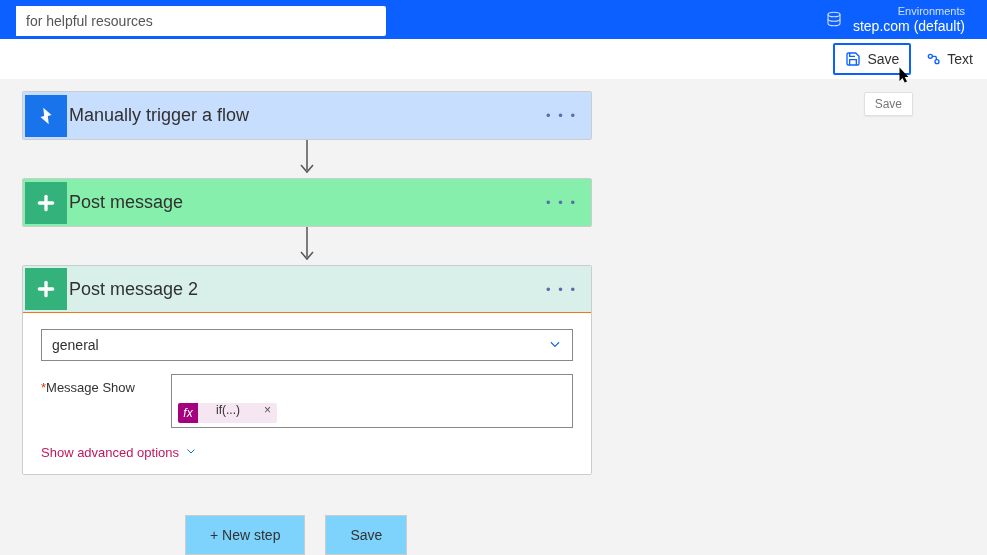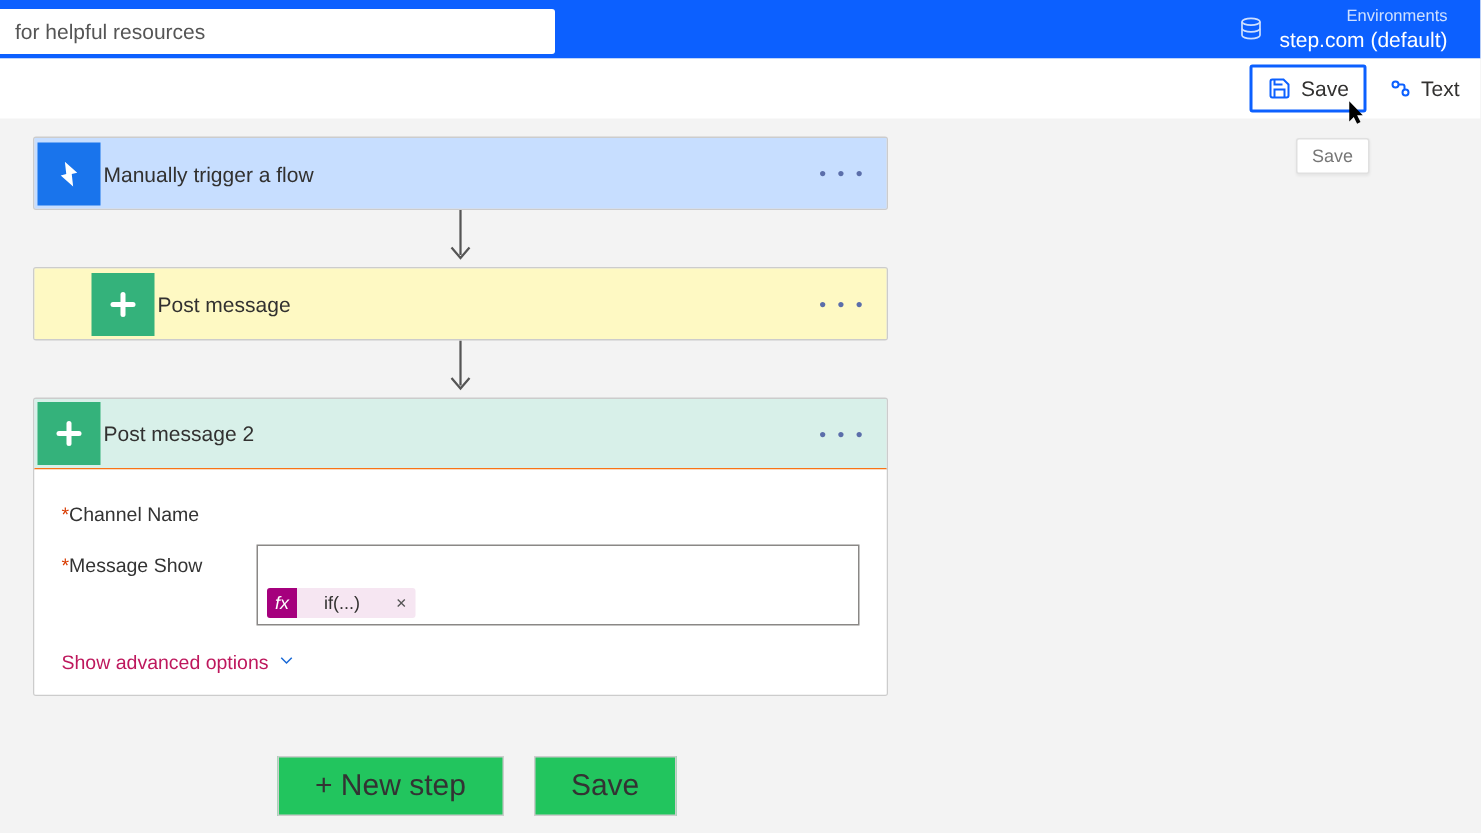--- a/index.html
+++ b/index.html
@@ -1,69 +1,69 @@
 <!DOCTYPE html>
 <html><head>
 <meta charset="utf-8">
 <style>
   * { box-sizing: border-box; margin: 0; padding: 0; }
   body { font-family: "Segoe UI", -apple-system, sans-serif; font-size: 14px; background: #f3f3f3; width: 987px; height: 555px; overflow: hidden; color: #323130; }
 
   
-  .topbar { background: #0c60ff; height: 39px; display: flex; align-items: center; justify-content: space-between; color: #fff; }
+  .topbar { background: #0c60ff; height: 39px; display: flex; align-items: center; justify-content: space-between; color: #fff; padding-left: 16px; }
   .search-box { background: #fff; height: 30px; width: 370px; border-radius: 0 2px 2px 0; display: flex; align-items: center; padding: 0 10px; color: #555; font-size: 14px; margin-top: 2px; }
   .env-block { display: flex; align-items: center; gap: 10px; padding-right: 22px; text-align: right; }
   .env-text { display: flex; flex-direction: column; line-height: 1.2; }
   .env-label { font-size: 11px; color: #cfe0ff; }
   .env-name { font-size: 14px; color: #fff; }
 
   
   .cmdbar { background: #fff; height: 40px; display: flex; align-items: center; justify-content: flex-end; padding-right: 4px; gap: 4px; }
   .cmd-btn { display: flex; align-items: center; gap: 6px; padding: 6px 10px; background: #fff; border: none; color: #323130; font-size: 14px; cursor: pointer; }
   .cmd-btn.selected { border: 2px solid #0c60ff; border-radius: 2px; }
   .cmd-icon { color: #0c60ff; display:inline-flex; }
   .tooltip { position:absolute; top:92px; right:74px; background:#fff; border:1px solid #e0e0e0; padding:4px 10px; font-size:12px; color:#777; border-radius:2px; box-shadow:0 1px 2px rgba(0,0,0,0.06); }
 
   
   .canvas { position: relative; padding: 12px 0 0 22px; }
 
   
   .card { width: 570px; background: #fff; border: 1px solid #ccc; border-radius: 2px; }
   .card-head { display: flex; align-items: center; height: 47px; }
   .card-head.collapsed-trigger { background: #c7deff; border-color:#b2cfee; }
-  .card-head.collapsed-action { background: #fef9c3; padding-left: 36px; }
+  .card-head.collapsed-action { background: #86efac; }
   .card-head.expanded-action { background: #d8f0e9; border-bottom: 1px solid #f97316; }
   .card-icon { width: 42px; height: 42px; margin: 0 2px 0 2px; display:flex; align-items:center; justify-content:center; }
   .card-icon.blue { background:#1974ec; color:#fff; }
   .card-icon.green { background:#34b27b; color:#fff; }
-  .card-title { flex:1; font-size:14px; }
+  .card-title { flex:1; font-size:18px; }
   .card-ellipsis { color:#5b6eaa; padding:0 14px; letter-spacing:2px; cursor:pointer; font-size:13px; }
 
   
   .arrow { width:570px; height:38px; display:flex; align-items:center; justify-content:center; }
   .arrow svg { display:block; }
 
   
   .card-body { padding: 16px 18px 14px 18px; background:#fff; }
   .field-row { display:flex; align-items:flex-start; margin-bottom: 13px; position:relative; }
   .field-label { width:130px; font-size:13px; padding-top:6px; color:#333; }
   .req { color:#d83b01; }
   .field-control { flex:1; }
   .select { border:1px solid #8a8886; background:#fff; height:32px; display:flex; align-items:center; justify-content:space-between; padding:0 10px; cursor:pointer; }
   .chev-down { color:#1868d6; }
   .msg-box { border:1px solid #8a8886; background:#fff; min-height:32px; padding:4px 6px; display:flex; align-items:center; gap:0; }
-  .token { display:inline-flex; align-items:center; background:#f6e6f2; border-radius:2px; overflow:hidden; font-size:12px;margin-top:24px; }
+  .token { display:inline-flex; background:#f6e6f2; border-radius:2px; overflow:hidden; font-size:12px;margin-top:24px; }
   .token-fx { background:#a5007d; color:#fff; width:20px; height:20px; display:flex; align-items:center; justify-content:center; font-style:italic; font-size:12px; }
   .token-text { padding:0 18px; }
   .token-x { padding:0 6px; color:#555; cursor:pointer; }
   .adv { color:#be185d; font-size:13px; display:inline-flex; align-items:center; gap:6px; cursor:pointer; margin-top:4px; }
 
   
   .bottom-btns { display:flex; gap:20px; margin: 40px 0 0 163px; }
-  .btn { background:#22c55e; border:1px solid #ccc; color:#333; font-size:20px; height:40px; padding:0 24px; cursor:pointer; }
+  .btn { background:#7dd3fc; border:1px solid #ccc; color:#333; font-size:14px; height:40px; padding:0 24px; cursor:pointer; }
 
   .cursor-ptr { position:absolute; top:66px; right:74px; pointer-events:none; }
 </style>
 </head>
 <body>
 
 <div class="topbar">
   <div class="search-box">
     <span>for helpful resources</span>
   </div>
@@ -163,21 +163,30 @@
             <rect x="2" y="10" width="10" height="4" rx="2"></rect>
             <rect x="10" y="12" width="4" height="10" rx="2"></rect>
             <rect x="12" y="10" width="10" height="4" rx="2"></rect>
           </svg>
       </div>
       <div class="card-title">Post message 2</div>
       <div class="card-ellipsis">• • •</div>
     </div>
     <div class="card-body">
       <div class="field-row">
-        <div class="field-label"><span class="req">*</span><span>Channel Name</span></div>
+        <div class="field-control">
+          <div class="select">
+            <span>general</span>
+            <span class="chev-down">
+              <svg width="14" height="14" viewBox="0 0 24 24" fill="none" stroke="#1868d6" stroke-width="2">
+                  <polyline points="5 9 12 16 19 9"></polyline>
+                </svg>
+            </span>
+          </div>
+        </div>
       </div>
       <div class="field-row">
         <div class="field-label"><span class="req">*</span><span>Message Show</span></div>
         <div class="field-control">
           <div class="msg-box">
             <span class="token">
               <span class="token-fx">fx</span>
               <span class="token-text">if(...)</span>
               <span class="token-x">×</span>
             </span>

